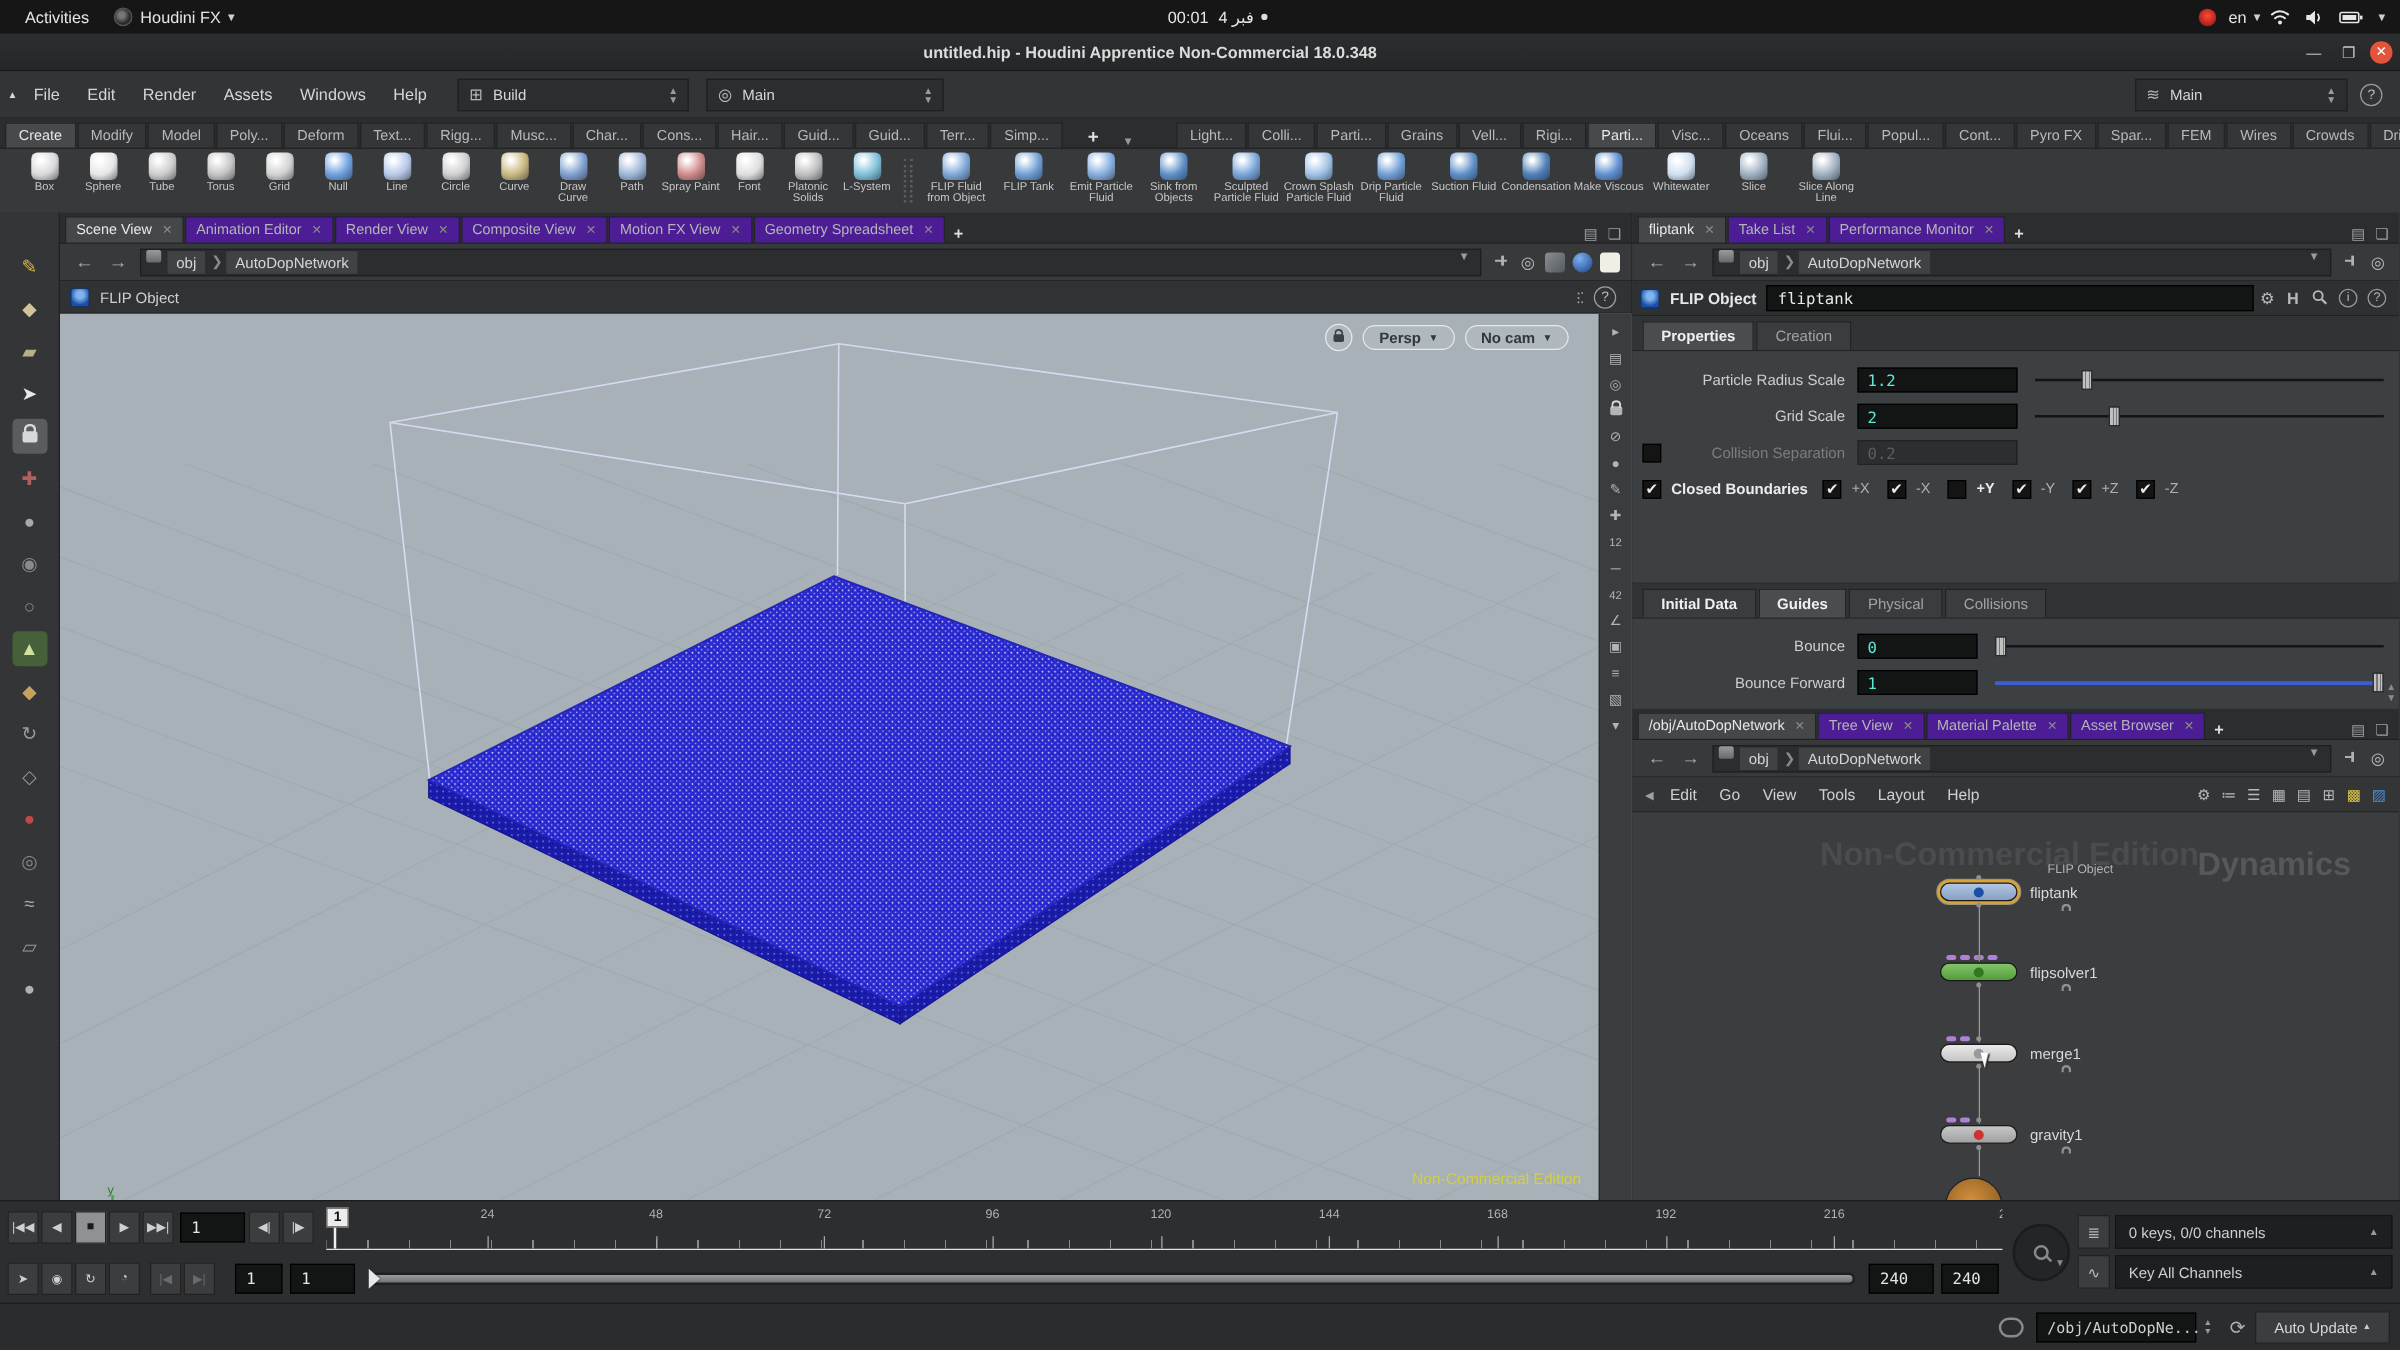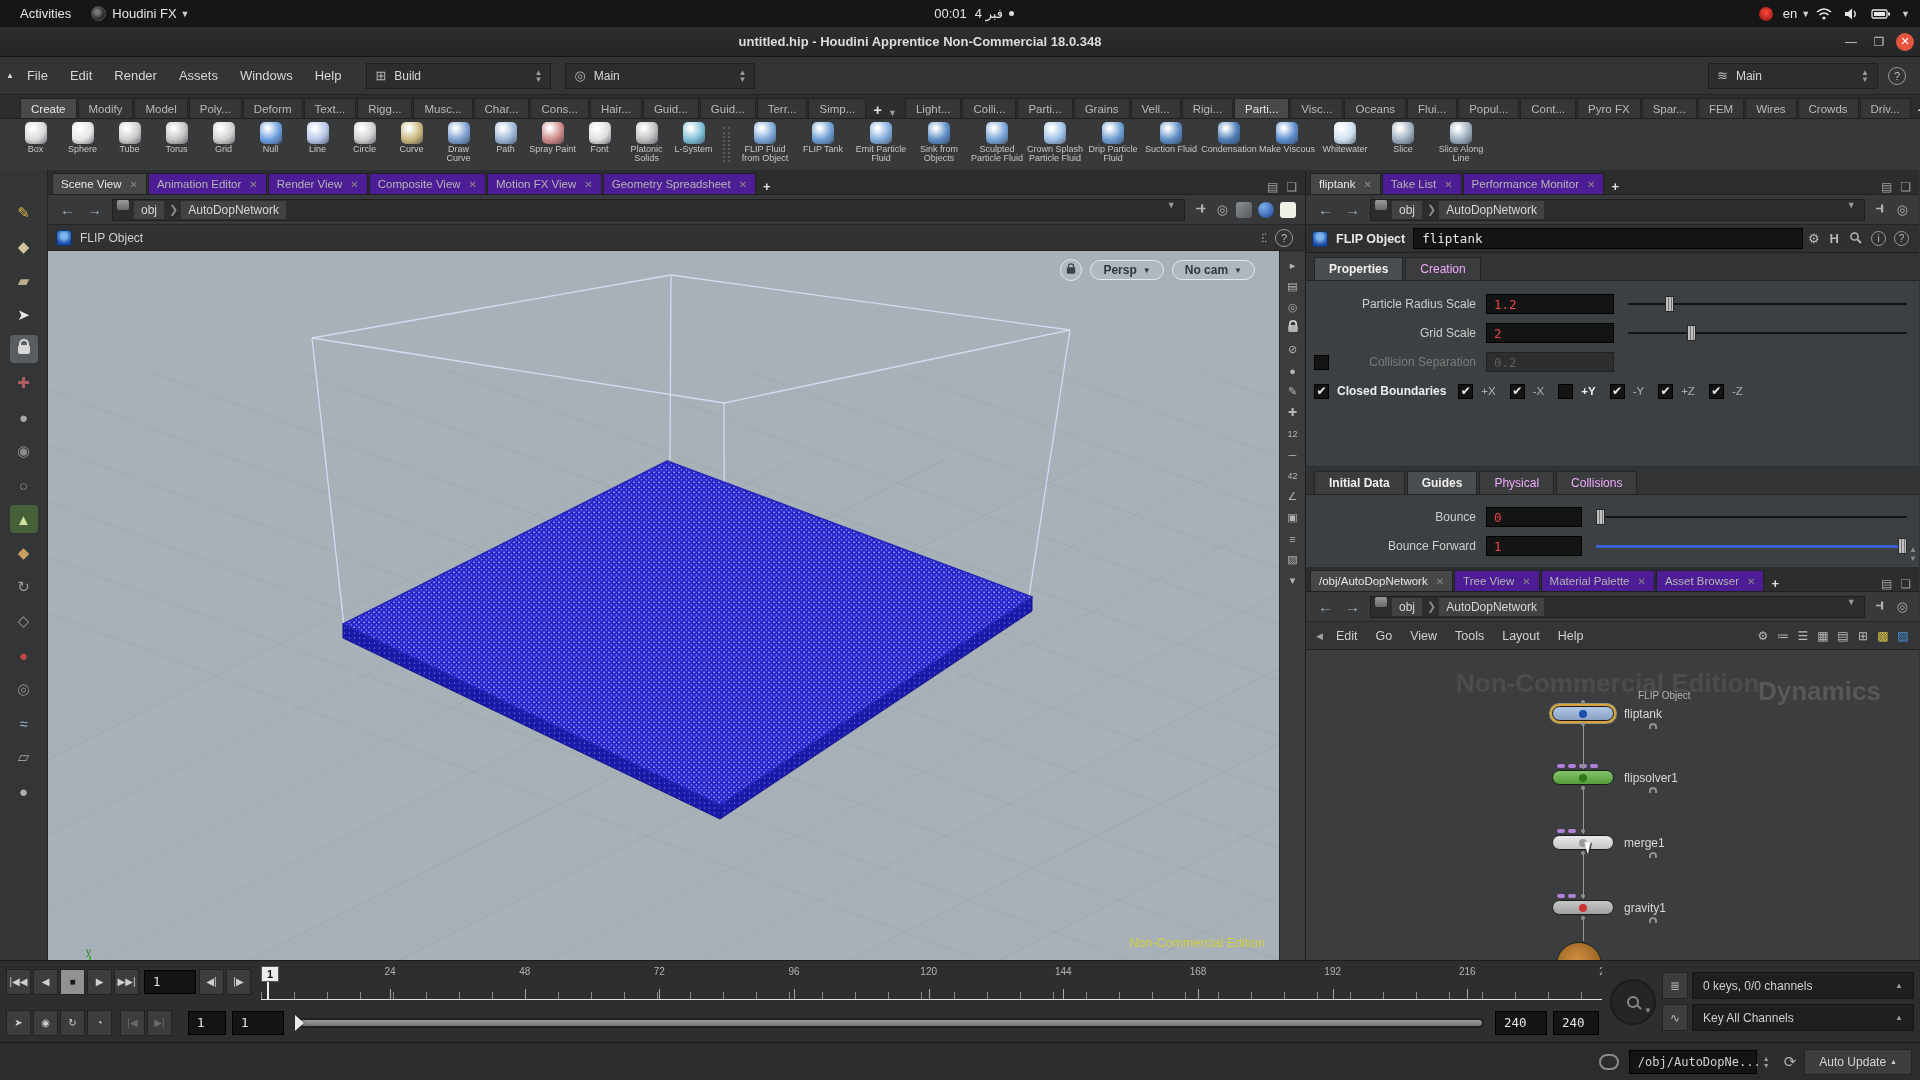--- a/index.html
+++ b/index.html
@@ -28,21 +28,21 @@
   #menubar{position:absolute;top:57px;left:0;right:0;height:38px;background:#323436;display:flex;align-items:center;padding:0 4px;border-bottom:1px solid #202224;}
   .menuitem{padding:0 11px;color:#d6d6d6;font-size:13px;height:100%;display:flex;align-items:center;}
   .selbox{height:26px;background:#2b2d2f;border:1px solid #1d1f21;display:flex;align-items:center;padding:0 8px;margin-left:14px;min-width:150px;color:#d6d6d6;}
   .selbox .spin{margin-left:auto;font-size:8px;color:#9a9a9a;line-height:7px;text-align:center;}
   .miniglyph{margin-right:8px;color:#b8b8b8;font-size:13px;}
   .helpcircle{width:18px;height:18px;border:1px solid #9a9a9a;border-radius:50%;display:flex;align-items:center;justify-content:center;color:#bdbdbd;font-size:11px;margin:0 10px;}
   .gutterarrow{color:#d8d8d8;font-size:8px;margin:0 2px;}
 
   
   #shelf{position:absolute;top:95px;left:0;right:0;height:75px;background:#37393b;}
-  #shelftabs{height:24px;background:#2b2d2f;display:flex;align-items:flex-end;padding-left:20px;border-bottom:1px solid #1e2022;}
+  #shelftabs{height:24px;background:#2b2d2f;display:flex;align-items:flex-end;padding-left:4px;border-bottom:1px solid #1e2022;gap:13px;}
   .shelftab{height:20px;display:flex;align-items:center;padding:0 10px;background:#343638;border:1px solid #212325;border-bottom:none;margin-right:1px;color:#b9b9b9;font-size:11.5px;white-space:nowrap;}
   .shelftab.active{background:#47494b;color:#e8e8e8;}
   .tabplus{color:#e0e0e0;font-size:15px;font-weight:bold;padding:0 6px;}
   .tabcaret{color:#9a9a9a;font-size:9px;padding-right:8px;}
   .shelfgap{width:16px;}
   #shelftools{height:51px;display:flex;align-items:stretch;padding-left:12px;}
   .tool{width:47px;display:flex;flex-direction:column;align-items:center;justify-content:flex-start;padding-top:3px;}
   .tool.wide{width:58px;}
   .toolicon{width:22px;height:22px;border-radius:5px;margin-bottom:1px;}
   .toollabel{font-size:9px;color:#c6c6c6;text-align:center;line-height:9px;}
@@ -94,29 +94,29 @@
   .ncedition{position:absolute;right:40px;bottom:10px;color:#d3cf41;font-size:12.5px;}
   #axisgizmo{position:absolute;left:14px;bottom:14px;}
 
   
   #paramheader{height:28px;background:#2e3032;display:flex;align-items:center;padding:0 6px;border-bottom:1px solid #1e2022;}
   #paramheader .type{font-weight:bold;color:#e8e8e8;font-size:12.5px;margin-right:8px;white-space:nowrap;}
   .namefield{flex:1;height:21px;background:#131515;border:1px solid #000;color:#e8e8e8;display:flex;align-items:center;padding:0 8px;font-size:12.5px;}
   .hicon{color:#b8b8b8;font-size:13px;padding:0 5px;}
   .circletext{width:15px;height:15px;border:1px solid #9a9a9a;border-radius:50%;display:inline-flex;align-items:center;justify-content:center;font-size:10px;color:#b8b8b8;margin:0 4px;}
   #paramtabs,#subtabs{height:28px;background:#313335;display:flex;align-items:flex-end;padding-left:8px;border-bottom:1px solid #222426;}
-  .ftab{height:23px;display:flex;align-items:center;padding:0 14px;background:#3a3c3e;border:1px solid #222426;border-bottom:none;margin-right:2px;color:#f0abfc;font-size:12px;}
+  .ftab{height:23px;display:flex;align-items:center;padding:0 14px;background:#3a3c3e;border:1px solid #222426;border-bottom:none;margin-right:2px;color:#a3a3a3;font-size:12px;}
   .ftab.active{background:#4a4d4f;color:#fff;}
   .ftab.bold{font-weight:bold;color:#f0f0f0;}
   #paramsbody{height:186px;background:#3d4042;padding-top:10px;position:relative;border-bottom:1px solid #2a2c2e;}
   #bouncebody{height:72px;background:#3d4042;padding-top:9px;position:relative;}
   .prow{display:flex;align-items:center;height:26px;margin-bottom:3px;padding-left:8px;position:relative;}
   .plabel{width:162px;text-align:right;color:#cdcdcd;font-size:12px;margin-right:10px;white-space:nowrap;}
   .plabel.dim{color:#7c7c7c;}
-  .pfield{width:128px;height:20px;background:#131515;border:1px solid #000;color:#ef4444;display:flex;align-items:center;padding:0 7px;font-size:12.5px;}
+  .pfield{width:128px;height:20px;background:#131515;border:1px solid #000;color:#5eead4;display:flex;align-items:center;padding:0 7px;font-size:12.5px;}
   .pfield.boldv{font-weight:bold;color:#fff;}
   .pfield.dim{color:#5e5e5e;background:#2c2e30;border-color:#222;}
   .ptrack{position:relative;flex:1;height:18px;margin:0 12px 0 14px;}
   .ptrack .line{position:absolute;top:8px;left:0;right:0;height:2px;background:#141414;}
   .ptrack .line.blue{background:#3a5fd0;height:3px;}
   .phandle{position:absolute;top:1px;width:9px;height:16px;background:repeating-linear-gradient(90deg,#c0c0c0 0 2px,#777 2px 3px);border:1px solid #2a2a2a;}
   .cb{width:15px;height:15px;background:#141414;border:1px solid #000;display:inline-flex;align-items:center;justify-content:center;color:#ececec;font-size:12px;margin-right:8px;flex:none;}
   .cb.off{color:transparent;}
   .cbx-label{color:#b0b0b0;font-size:11.5px;margin-right:14px;}
   .cbx-label.bold{color:#ececec;font-weight:bold;}

